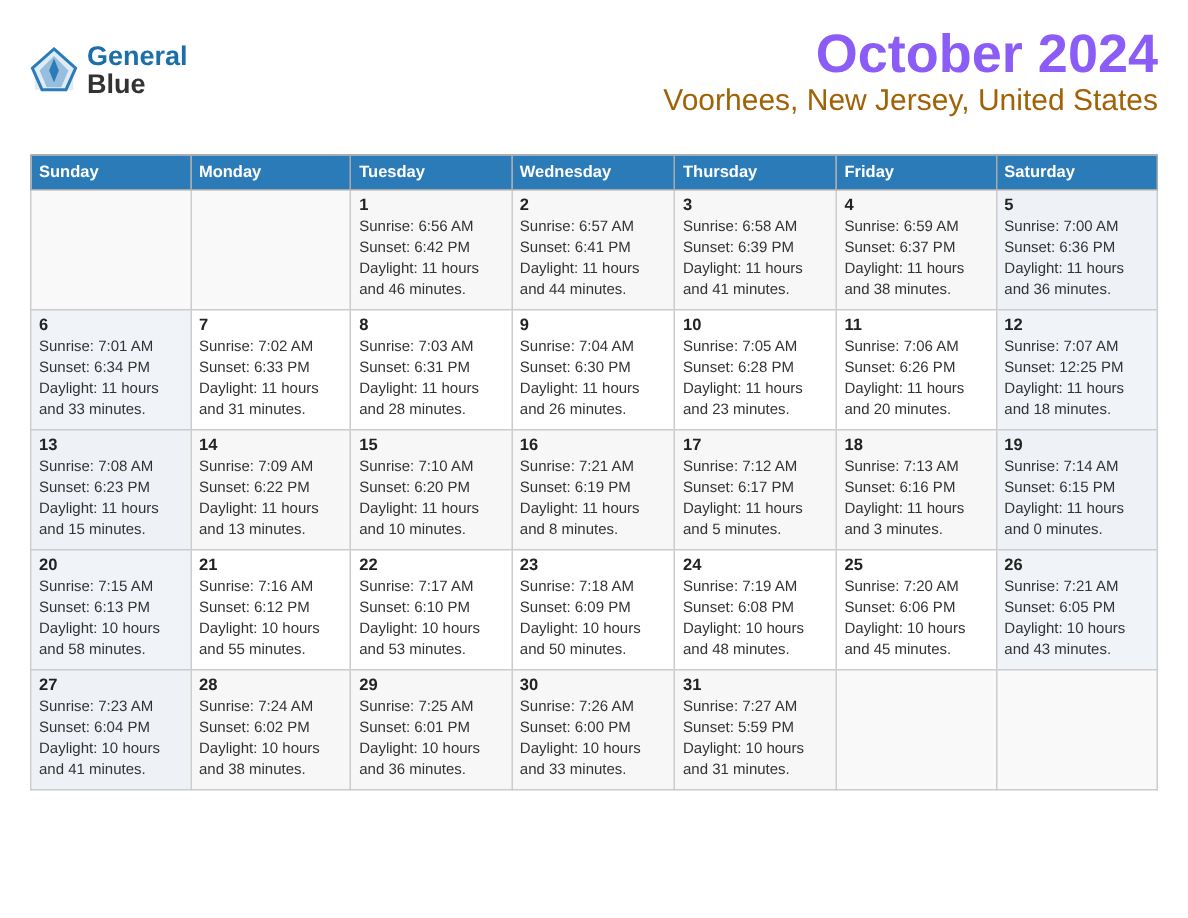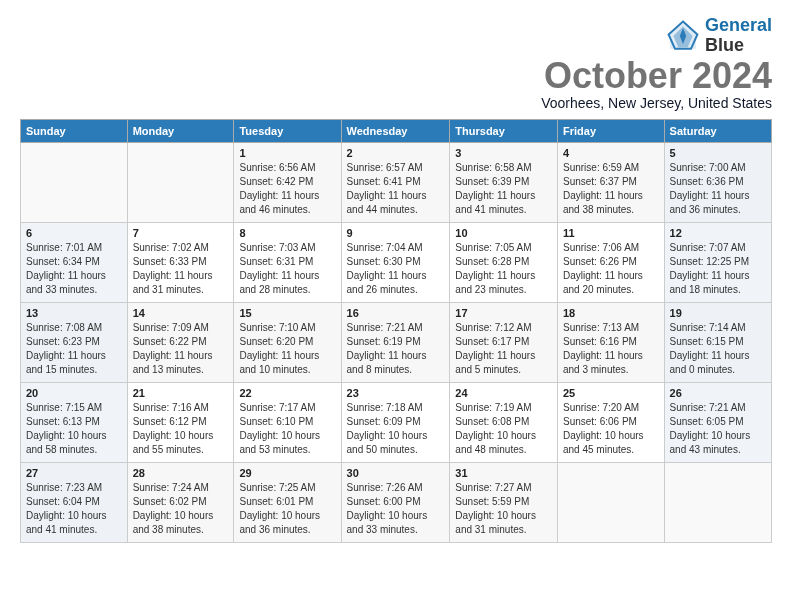--- a/index.html
+++ b/index.html
@@ -11,23 +11,22 @@
       overflow: hidden;
     }
     .page {
       width: 792px;
       height: 612px;
       padding: 16px 20px 10px 20px;
     }
     .header {
       display: flex;
       justify-content: space-between;
-      align-items: flex-end;
-      margin-bottom: 8px;
-      flex-direction: column;
+      align-items: center;
+      margin-bottom: 24px;
     }
     .logo {
       display: flex;
       align-items: center;
       gap: 6px;
     }
     .logo-text {
       font-size: 18px;
       font-weight: bold;
       color: #333;
@@ -39,26 +38,26 @@
     .logo-icon {
       width: 32px;
       height: 32px;
     }
     .title-block {
       text-align: right;
     }
     .month-title {
       font-size: 36px;
       font-weight: bold;
-      color: #737373;
+      color: #8b5cf6;
       line-height: 1.1;
     }
     .location {
-      font-size: 14px;
-      color: #0f172a;
+      font-size: 20px;
+      color: #a16207;
     }
     .calendar {
       width: 100%;
       border-collapse: collapse;
       font-size: 9.5px;
       padding-left: 11px;
     }
     .calendar th {
       background-color: #2b7bb9;
       color: #fff;

